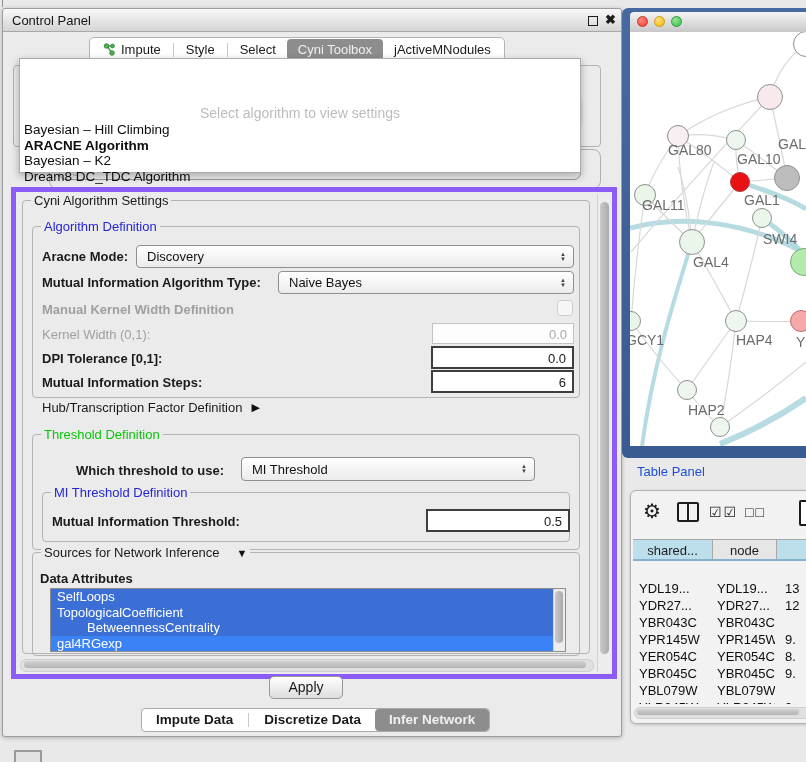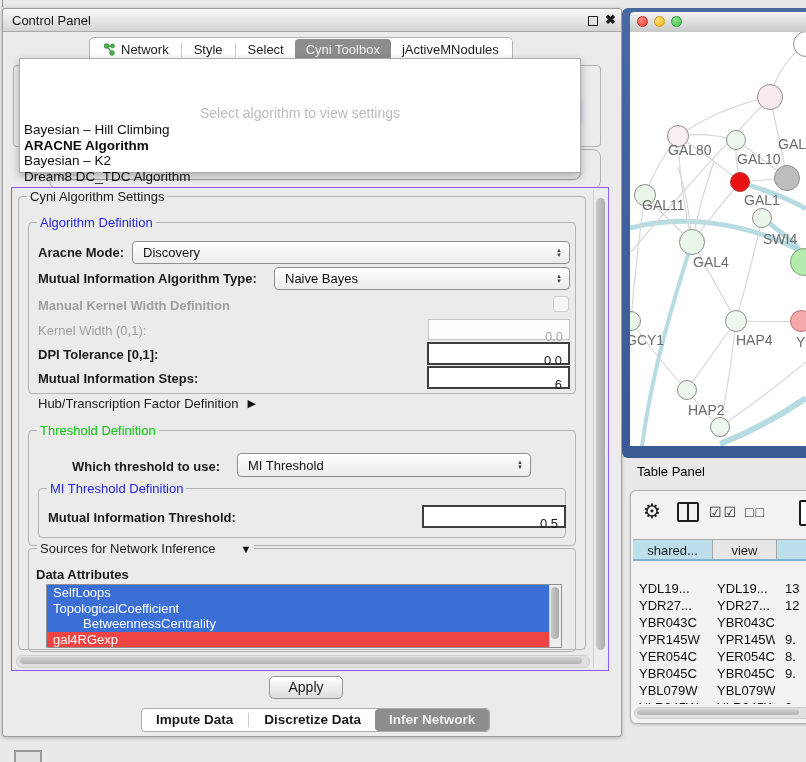--- a/index.html
+++ b/index.html
@@ -29,33 +29,33 @@
       background:linear-gradient(#fff,#ececec);box-shadow:0 0 5px 2px rgba(92,133,221,.95);}
   #bg-group2{left:46px;top:140px;width:550px;height:38px;background:#ebebeb;border:1px solid #b0b0b0;border-radius:8px;}
   #bg-combo2{left:56px;top:146px;width:522px;height:25px;border:1px solid #999;border-radius:7px;
       background:linear-gradient(#fff,#ededed);color:#b3b3b3;line-height:25px;padding-left:12px;box-sizing:border-box;}
   #popup{left:16px;top:49px;width:560px;height:113px;background:#fff;border:1px solid #adadad;
       box-shadow:0 3px 8px rgba(0,0,0,.3);z-index:6;}
   #popup-ph{text-align:center;color:#bcbcbc;font-size:14px;height:18px;line-height:18px;margin-top:45px;}
   .popup-item{height:15.5px;line-height:15.5px;padding-left:4px;font-size:13.5px;color:#0c0c0c;white-space:nowrap;}
   .popup-item.bold{font-weight:bold;}
   
-  #settings{left:8px;top:178px;width:596px;height:482px;background:#ebebeb;border:1px solid #8b5cf6;}
+  #settings{left:8px;top:178px;width:596px;height:482px;background:#ebebeb;border:5px solid #8b5cf6;}
   .blue-label{color:#2525d9;}
   .green-label{color:#09c609;}
   .b{font-weight:bold;}
   .gray{color:#9f9f9f;}
   .lbl{font-size:13px;white-space:nowrap;}
   .combo{border:1px solid #8f8f8f;border-radius:4px;background:linear-gradient(#ffffff,#ebebeb);
       box-sizing:border-box;display:flex;align-items:center;}
   .combo .cval{padding-left:10px;font-size:13px;color:#111;flex:1;}
   .spin{display:flex;flex-direction:column;align-items:center;margin-right:7px;color:#444;}
   .spin span{font-size:6px;line-height:5px;}
   .tfield{background:#fff;border:2px solid #3e3e3e;font-size:13px;text-align:right;
-      box-sizing:border-box;padding:9px 6px 0 0;}
+      box-sizing:border-box;padding:3px 6px 0 0;}
   .tfield.dis{border:1px solid #c4c4c4;color:#ababab;background:#fdfdfd;}
   .checkbox{width:14px;height:14px;border:1px solid #cdcdcd;border-radius:3px;background:#f6f6f6;}
   .tri{font-size:11px;color:#111;}
   
   #dalist{background:#fff;border:1px solid #8f8f8f;overflow:hidden;}
   .ditem{height:15.5px;line-height:15.5px;font-size:13px;color:#fff;padding-left:6px;}
   .vtrack{background:#ededed;border-left:1px solid #d2d2d2;}
   .vthumb{background:linear-gradient(90deg,#c9c9c9,#ababab);border-radius:5px;}
   .htrack{background:#e0e0e0;border:1px solid #cfcfcf;border-radius:6px;}
   .hthumb{background:linear-gradient(#d2d2d2,#b4b4b4);border-radius:5px;}
@@ -68,21 +68,21 @@
   .btab.selected{background:#8d8d8d;color:#f0f0f0;}
   
   #netframe{left:622px;top:8px;width:184px;height:450px;background:linear-gradient(#47699f,#3a5a92);border-radius:6px 0 0 6px;}
   #nettitle{left:630px;top:12px;width:176px;height:20px;background:linear-gradient(#f4f4f4,#c8c8c8);
       border-bottom:1px solid #8f8f8f;border-radius:4px 0 0 0;}
   .light{width:11px;height:11px;border-radius:50%;top:4px;}
   #netcanvas{left:630px;top:32px;width:176px;height:414px;background:#fff;overflow:hidden;}
   .nnode{border-radius:50%;border:1px solid #8f8f8f;box-sizing:border-box;}
   .nlabel{font-size:14px;color:#6b6b6b;white-space:nowrap;}
   
-  #tp-title{left:637px;top:464px;font-size:13px;color:#000000;}
+  #tp-title{left:637px;top:464px;font-size:13px;color:#1d4ed8;}
   #tablewin{left:630px;top:490px;width:190px;height:232px;background:#f2f2f2;border:1px solid #b2b2b2;
       border-radius:6px 0 0 6px;box-shadow:0 1px 3px rgba(0,0,0,.18);}
   .ticon{color:#1c1c1c;}
   #split-icon{width:18px;height:16px;border:2px solid #1c1c1c;border-radius:2px;}
   #split-icon div{position:absolute;left:8px;top:0;width:2px;height:16px;background:#1c1c1c;}
   #doc-icon{width:18px;height:22px;border:2px solid #1c1c1c;border-radius:2px;background:#fff;}
   .hcell{top:48px;height:22px;line-height:22px;text-align:center;font-size:13px;color:#1c1c1c;
       border-right:1px solid #a8a8a8;border-top:1px solid #a8a8a8;border-bottom:2px solid #85b2ca;box-sizing:border-box;}
   #trows{left:2px;top:73px;width:186px;height:140px;overflow:hidden;}
   .trow{position:absolute;left:0;width:186px;height:17px;}
@@ -105,21 +105,21 @@
 
   <div class="abs" id="tabstrip">
     <div class="tab">
       <svg width="13" height="13" viewBox="0 0 13 13">
         <line x1="4" y1="3" x2="9" y2="10" stroke="#3f9e46" stroke-width="1.3"></line>
         <line x1="4" y1="3" x2="9" y2="3" stroke="#3f9e46" stroke-width="1.3"></line>
         <circle cx="3.5" cy="3" r="2.3" fill="#49b552" stroke="#2e7d36" stroke-width="0.8"></circle>
         <circle cx="9.5" cy="3" r="1.9" fill="#49b552" stroke="#2e7d36" stroke-width="0.8"></circle>
         <circle cx="9" cy="10" r="2.3" fill="#49b552" stroke="#2e7d36" stroke-width="0.8"></circle>
       </svg>
-      <span>Network</span>
+      <span>Impute</span>
     </div>
     <div class="tdiv"></div>
     <div class="tab">
         <span>Style</span>
       </div>
     <div class="tdiv"></div>
     <div class="tab">
         <span>Select</span>
       </div>
     <div class="tab selected">
@@ -193,31 +193,31 @@
           <span>▼</span>
         </span>
     </div>
     <div class="abs group" style="left:26px;top:300px;width:526px;height:48px;">
       <span class="group-label blue-label">MI Threshold Definition</span>
     </div>
     <div class="abs lbl b" style="left:36px;top:322px;">Mutual Information Threshold:</div>
     <div class="abs tfield" style="left:410px;top:317px;width:144px;height:23px;">0.5</div>
 
     <div class="abs group" style="left:16px;top:360px;width:546px;height:102px;">
-      <span class="group-label" style="display:flex;gap:25px;align-items:center;">
+      <span class="group-label" style="display:flex;gap:17px;align-items:center;">
         <span>Sources for Network Inference</span>
         <span class="tri">▼</span>
       </span>
     </div>
     <div class="abs lbl b" style="left:24px;top:379px;">Data Attributes</div>
     <div class="abs" id="dalist" style="left:34px;top:396px;width:514px;height:62px;">
       <div class="ditem" style="background-color: rgb(59, 111, 214);">SelfLoops</div>
       <div class="ditem" style="background-color: rgb(59, 111, 214);">TopologicalCoefficient</div>
       <div class="ditem" style="background-color: rgb(59, 111, 214); padding-left: 36px;">BetweennessCentrality</div>
-      <div class="ditem" style="background-color: #ef4444;">gal4RGexp</div>
+      <div class="ditem" style="background-color: #3b82f6;">gal4RGexp</div>
       <div class="abs vtrack" style="right:0;top:0;width:11px;height:62px;">
         <div class="abs vthumb" style="left:1px;top:2px;width:8px;height:52px;"></div>
       </div>
     </div>
 
     <div class="abs vtrack" style="left:581px;top:2px;width:12px;height:478px;">
       <div class="abs vthumb" style="left:1.5px;top:8px;width:9px;height:452px;"></div>
     </div>
     <div class="abs htrack" style="left:4px;top:467px;width:572px;height:11px;">
       <div class="abs hthumb" style="left:3px;top:1px;width:562px;height:7px;"></div>
@@ -308,21 +308,21 @@
 <div class="abs" id="tablewin">
   <div class="abs ticon" style="left:12px;top:8px;font-size:20px;">⚙</div>
   <div class="abs" id="split-icon" style="left:46px;top:11px;">
       <div></div>
     </div>
   <div class="abs ticon" style="left:78px;top:13px;font-size:14px;letter-spacing:2px;">☑☑</div>
   <div class="abs ticon" style="left:114px;top:13px;font-size:14px;letter-spacing:2px;">□□</div>
   <div class="abs" id="doc-icon" style="left:168px;top:9px;"></div>
 
   <div class="abs hcell" style="left: 2px; width: 80px; background-color: rgb(189, 222, 235);">shared...</div>
-  <div class="abs hcell" style="left: 82px; width: 64px; background-color: rgb(230, 230, 230);">view</div>
+  <div class="abs hcell" style="left: 82px; width: 64px; background-color: rgb(230, 230, 230);">node</div>
   <div class="abs hcell" style="left: 146px; width: 44px; border-right: none; background-color: rgb(189, 222, 235);"></div>
 
   <div class="abs" id="trows">
     <div class="trow" style="top:0;">
       <span class="tcell" style="left:6px;width:74px;">YDL19...</span>
       <span class="tcell" style="left:84px;width:58px;">YDL19...</span>
       <span class="tcell" style="left:152px;width:34px;">13</span>
     </div>
     <div class="trow" style="top:17px;">
       <span class="tcell" style="left:6px;width:74px;">YDR27...</span>

